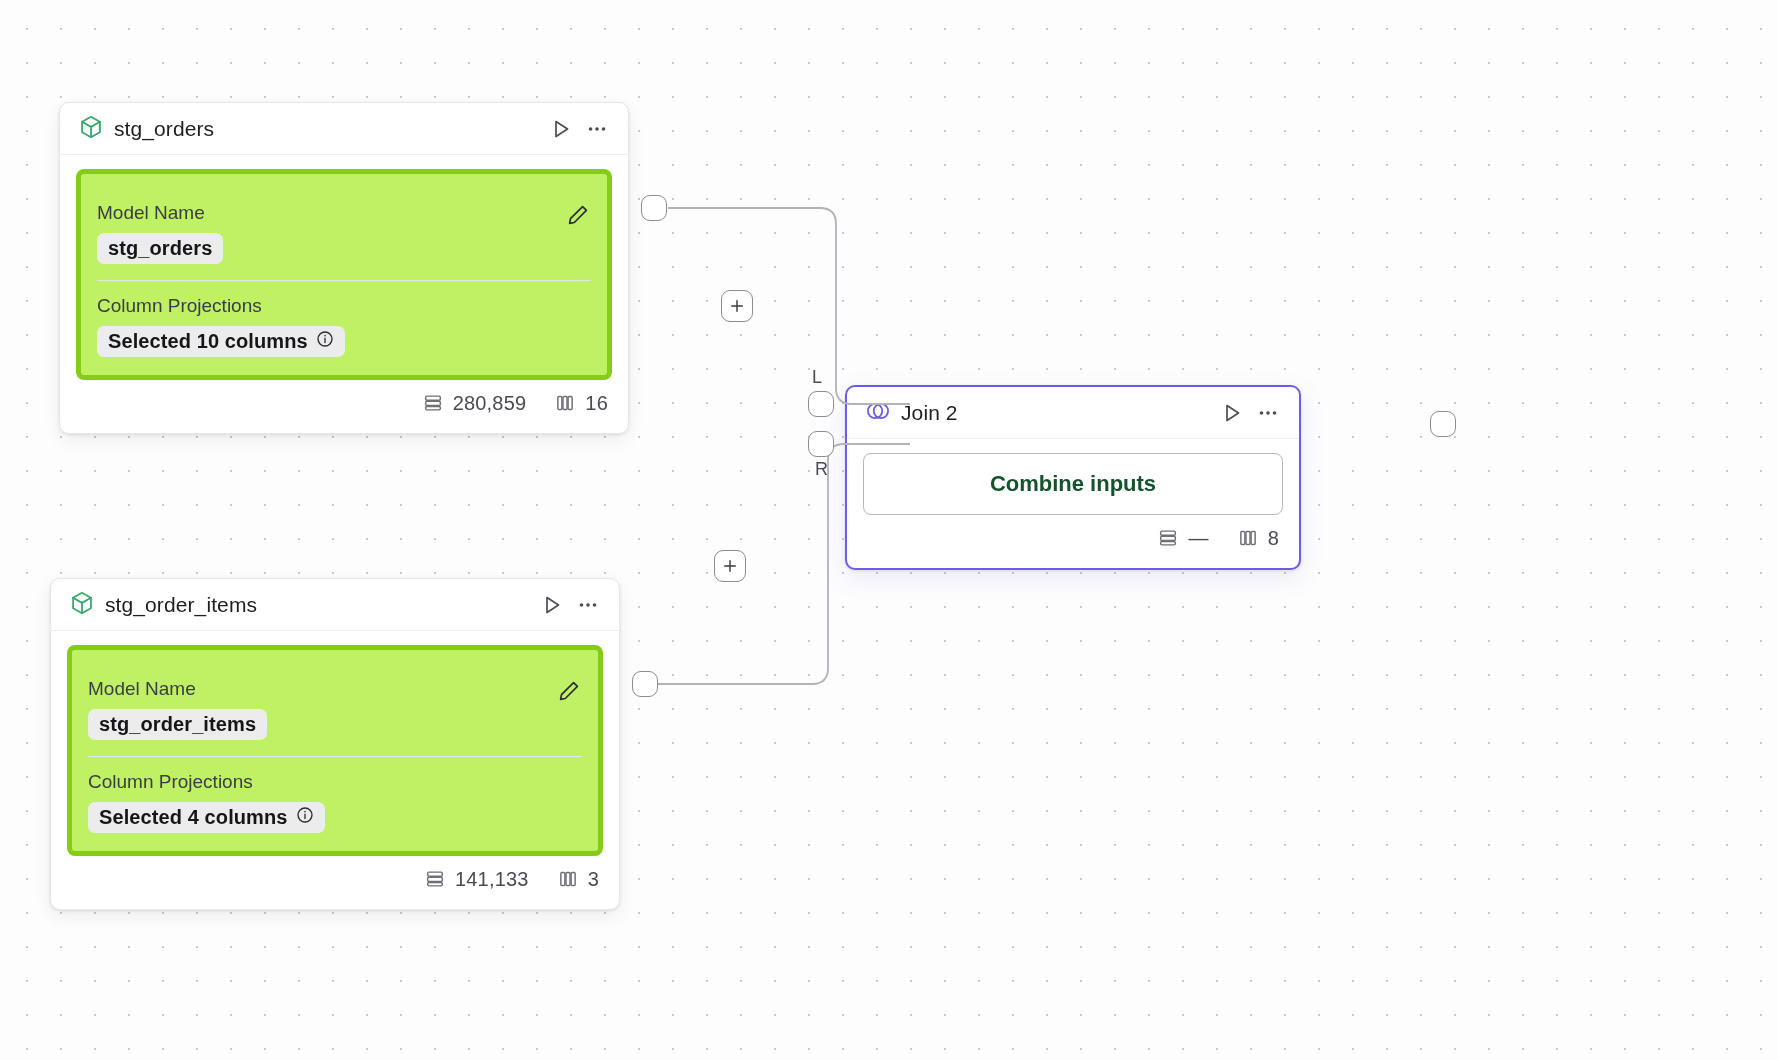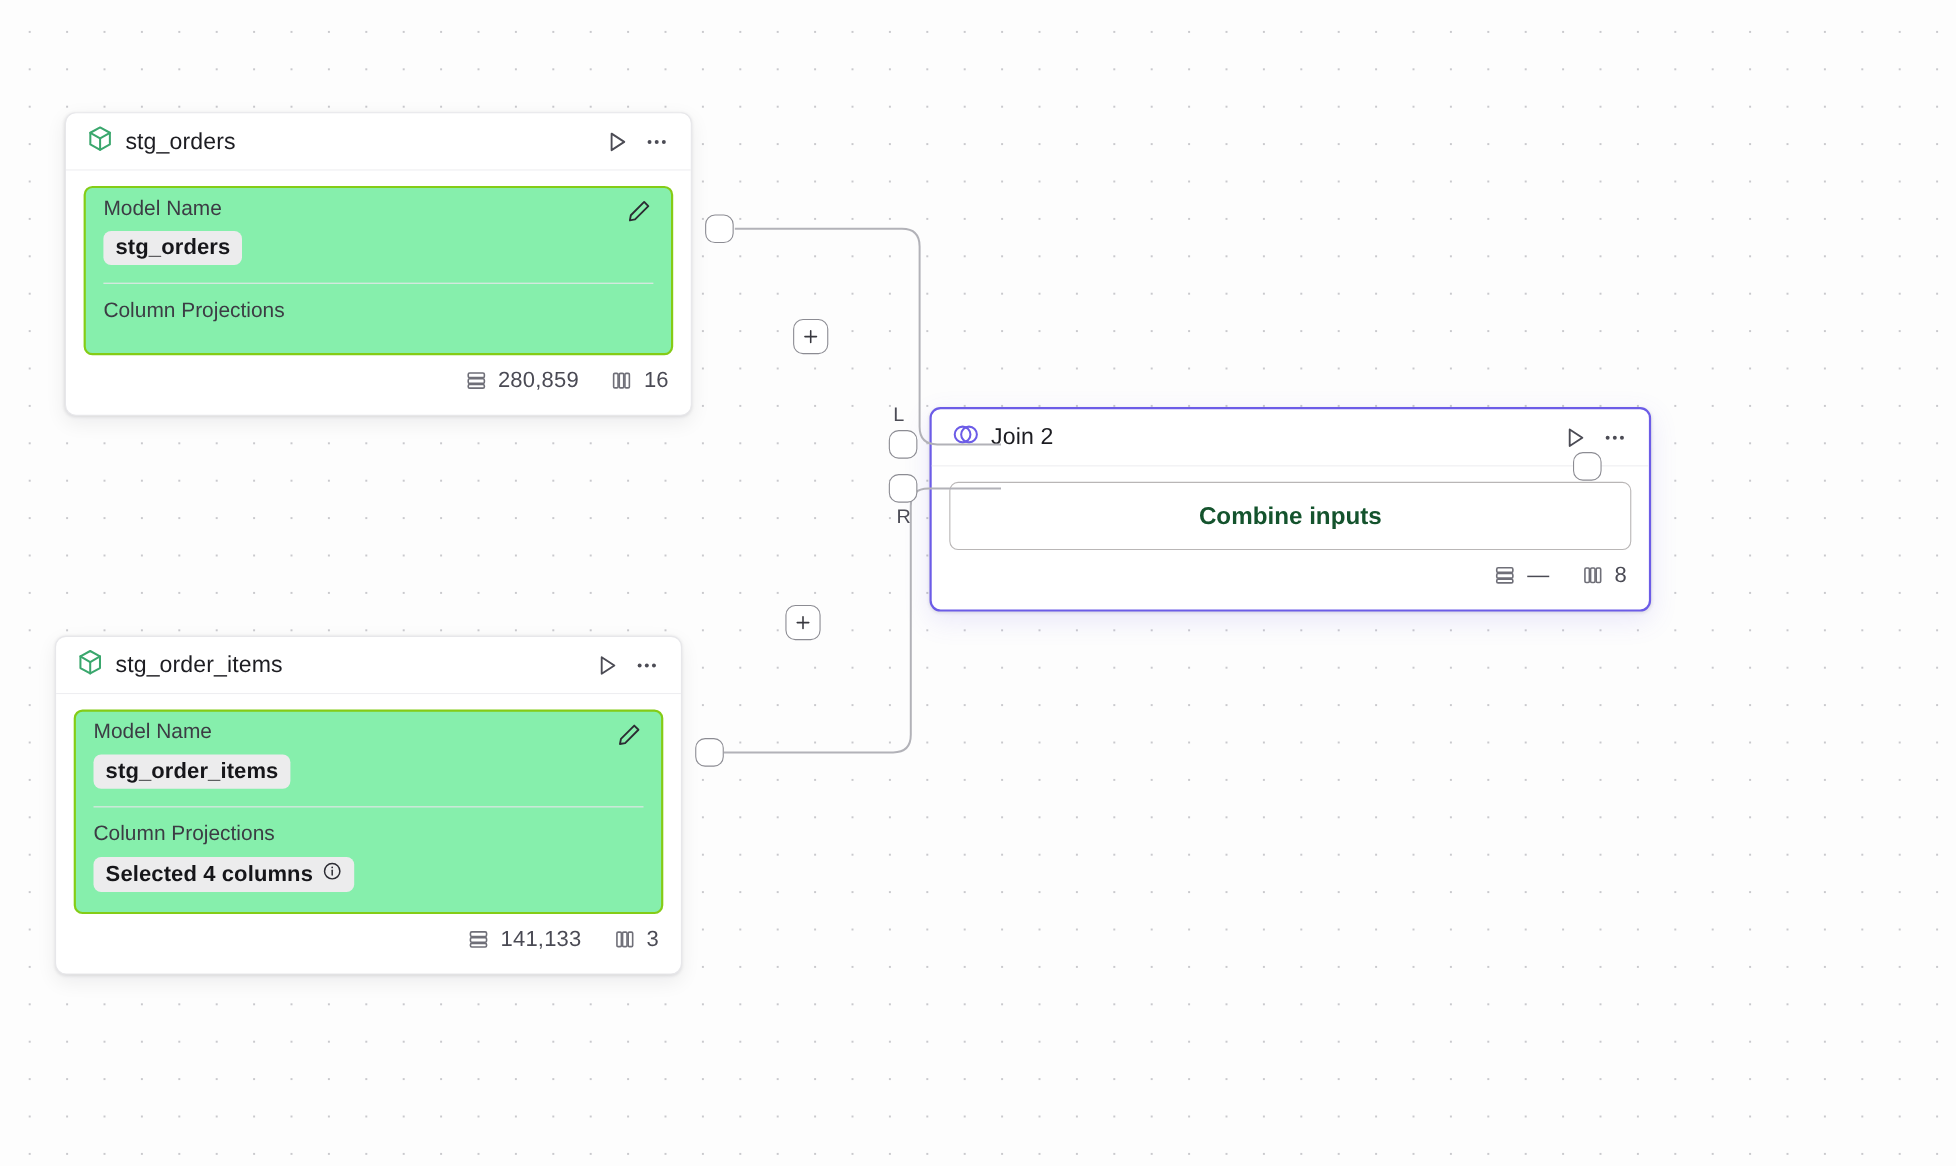--- a/index.html
+++ b/index.html
@@ -58,24 +58,24 @@
     align-items: center;
     justify-content: center;
     width: 26px;
     height: 26px;
     cursor: pointer;
   }
 
   .node-body { padding: 14px 16px 0 16px; }
 
   .inner-panel {
-    border: 2px solid #84cc16;
+    border: 5px solid #84cc16;
     border-radius: 8px;
-    padding: 8px 16px 18px 16px;
-    background: #86efac;
+    padding: 28px 16px 18px 16px;
+    background: #bef264;
   }
 
   .field-row {
     display: flex;
     align-items: flex-start;
     justify-content: space-between;
   }
   .field-label {
     font-size: 19px;
     color: #3c3c44;
@@ -220,20 +220,30 @@
             <svg width="24" height="24" viewBox="0 0 24 24" fill="none" stroke="#2c2c33" stroke-width="1.7" stroke-linejoin="round" stroke-linecap="round">
               <path d="M16.6 3.6 20.4 7.4 8.3 19.5 3.6 20.4 4.5 15.7 Z"></path>
             </svg>
           </span>
         </div>
         <span class="chip">stg_orders</span>
 
         <div class="divider"></div>
 
         <div class="field-label">Column Projections</div>
+        <span class="chip">
+          <span>Selected 10 columns</span>
+          <span>
+            <svg width="18" height="18" viewBox="0 0 24 24" fill="none" stroke="#2c2c33" stroke-width="1.8">
+              <circle cx="12" cy="12" r="9.3"></circle>
+              <path d="M12 10.8 V16.6" stroke-linecap="round"></path>
+              <circle cx="12" cy="7.5" r="1.05" fill="#2c2c33" stroke="none"></circle>
+            </svg>
+          </span>
+        </span>
       </div>
     </div>
 
     <div class="node-footer">
       <span class="stat">
         <span>
           <svg width="22" height="22" viewBox="0 0 24 24" fill="none" stroke="#6f6f78" stroke-width="1.6" stroke-linejoin="round">
             <rect x="4" y="4.5" width="16" height="4.6" rx="1.4"></rect>
             <rect x="4" y="10.2" width="16" height="4.6" rx="1.4"></rect>
             <rect x="4" y="15.9" width="16" height="3.6" rx="1.4"></rect>
@@ -333,21 +343,21 @@
             <rect x="15.4" y="4.8" width="4.4" height="14.4" rx="1.2"></rect>
           </svg>
         </span>
         <span class="stat-val">3</span>
       </span>
     </div>
   </div>
 
   <div class="port" style="left:632px; top:671px;"></div>
 
-  <div class="node selected" style="left:845px; top:323px; width:656px;">
+  <div class="node selected" style="left:845px; top:338px; width:456px;">
 
     <div class="node-header">
       <span class="icon">
         <svg width="26" height="26" viewBox="0 0 24 24" fill="none" stroke="#6c5ce7" stroke-width="1.7">
           <circle cx="9.3" cy="12" r="6.6"></circle>
           <circle cx="14.7" cy="12" r="6.6"></circle>
         </svg>
       </span>
       <span class="node-title">Join 2</span>
       <span class="header-spacer"></span>

